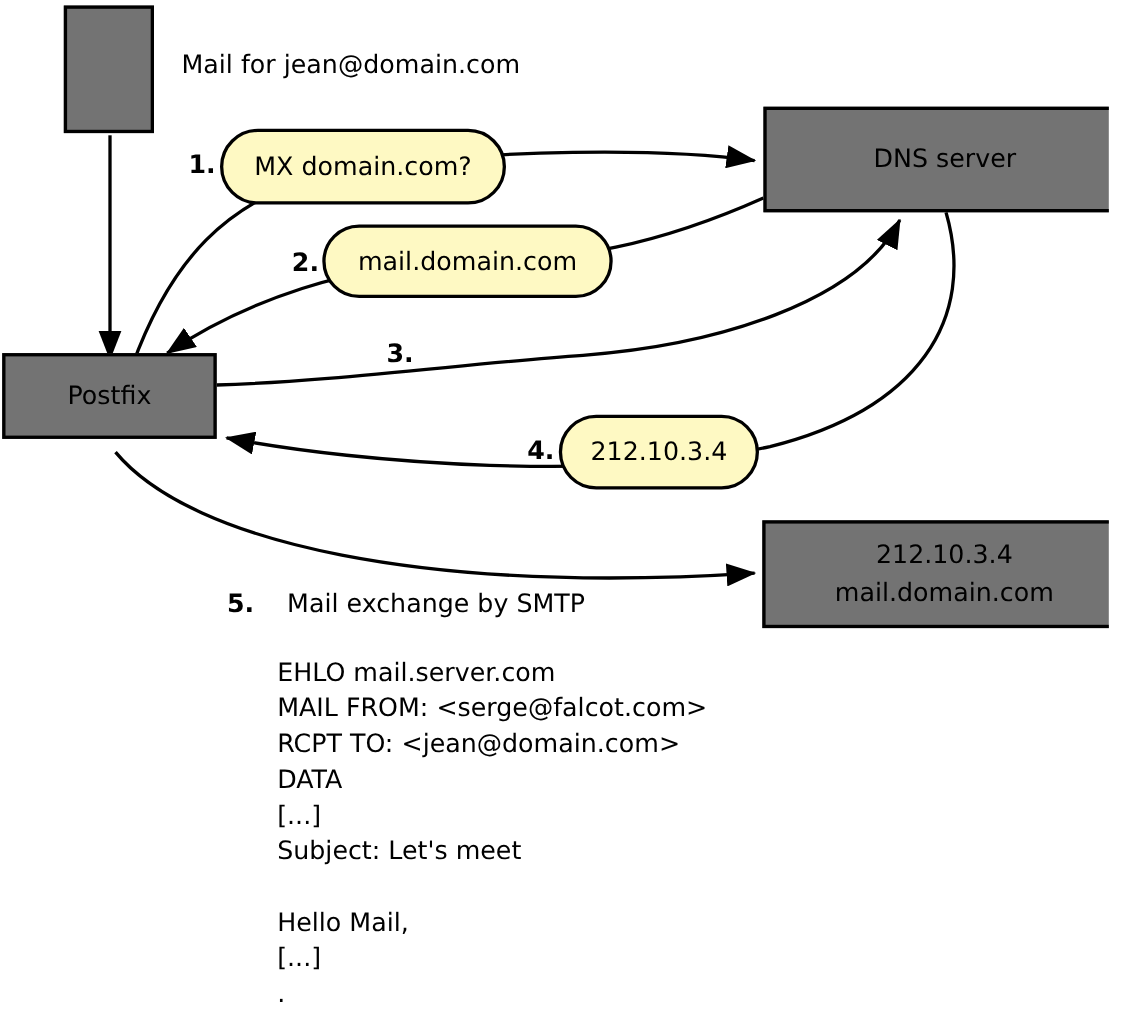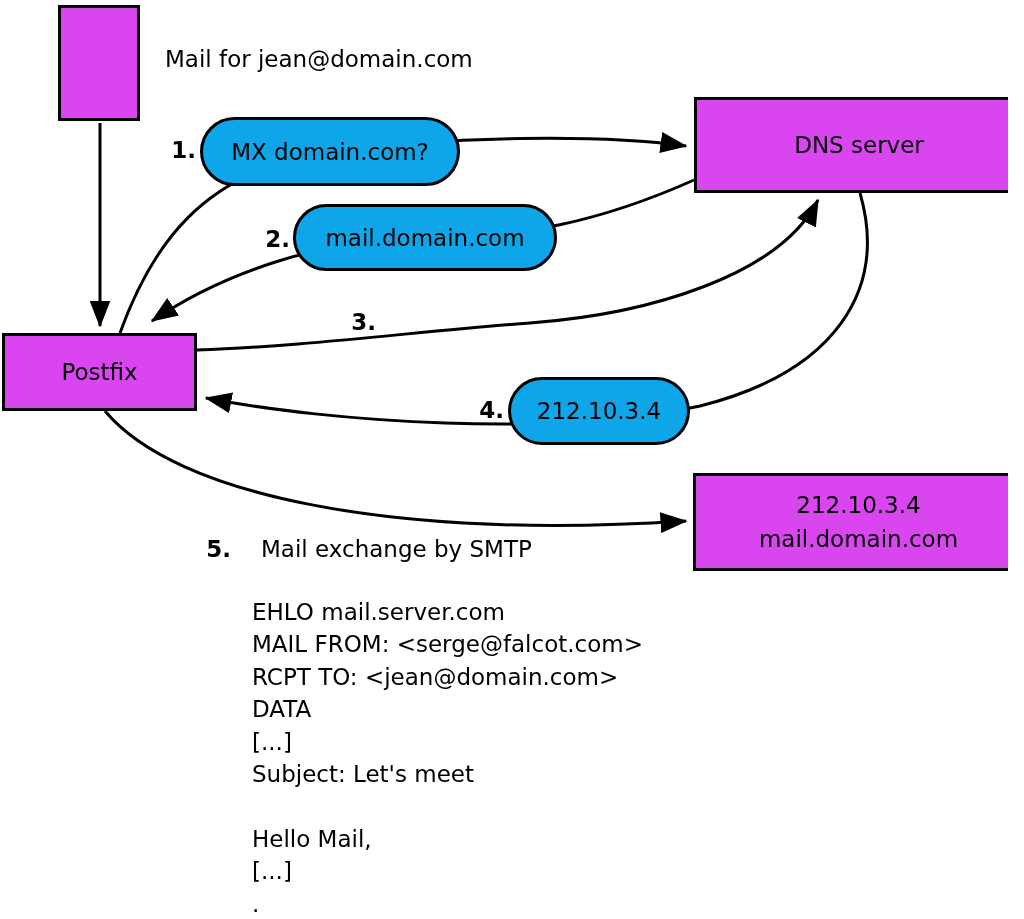--- a/index.html
+++ b/index.html
@@ -15,33 +15,33 @@
   .arrow-layer {
     position: absolute;
     left: 0; top: 0;
     width: 1024px; height: 919px;
   }
   .arrow-layer path { stroke: #000; stroke-width: 3; fill: none; }
   .box {
     position: absolute;
     box-sizing: border-box;
     border: 3px solid #000;
-    background: #d946ef;
+    background: #737373;
     display: flex;
     align-items: center;
     justify-content: center;
     font-size: 23px;
     text-align: center;
   }
   .pill {
     position: absolute;
     box-sizing: border-box;
     border: 3px solid #000;
     border-radius: 999px;
-    background: #0ea5e9;
+    background: #fef9c3;
     display: flex;
     align-items: center;
     justify-content: center;
     font-size: 23px;
     white-space: nowrap;
   }
   .num {
     position: absolute;
     width: 48px;
     font-size: 23px;
@@ -83,21 +83,21 @@
   </svg>
 
   <div class="box" style="left:58px; top:5px; width:82px; height:116px;"></div>
 
   <div class="note" style="left:165px; top:46px;">Mail for jean@domain.com</div>
 
   <div class="box" style="left:694px; top:97px; width:330px; height:96px;">
     <span>DNS server</span>
   </div>
 
-  <div class="box" style="left:2px; top:333px; width:195px; height:78px;text-align:right;">
+  <div class="box" style="left:2px; top:321px; width:195px; height:78px;text-align:right;">
     <span>Postfix</span>
   </div>
 
   <div class="num" style="left:148px; top:137px;">1.</div>
   <div class="pill" style="left:200px; top:117px; width:260px; height:69px;">
     <span>MX domain.com?</span>
   </div>
 
   <div class="num" style="left:242px; top:226px;">2.</div>
   <div class="pill" style="left:293px; top:204px; width:264px; height:67px;">

